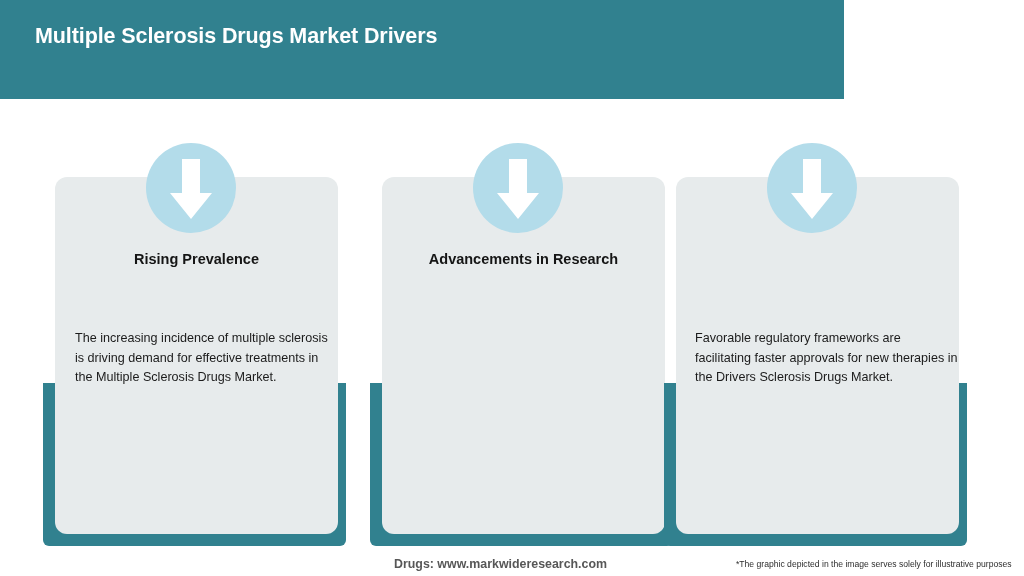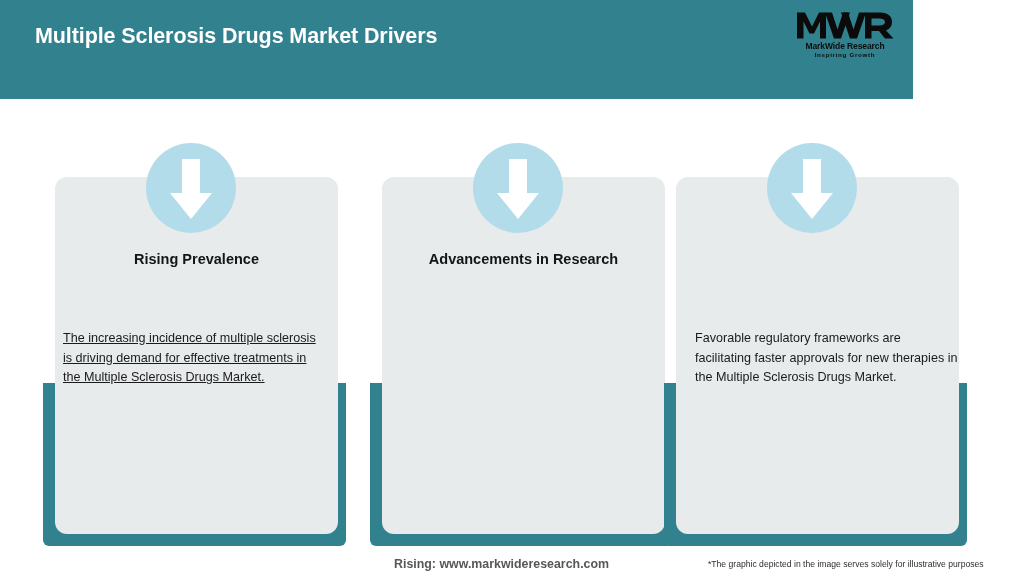--- a/index.html
+++ b/index.html
@@ -13,21 +13,21 @@
     font-family: "Liberation Sans", sans-serif;
     overflow: hidden;
     position: relative;
   }
 
   
   .header {
     position: absolute;
     left: 0;
     top: 0;
-    width: 913px;
+    width: 844px;
     height: 99px;
     background: #31818f;
     box-sizing: border-box;
   }
   .header-title {
     position: absolute;
     left: 35px;
     top: 24px;
     font-size: 21.5px;
     font-weight: bold;
@@ -142,64 +142,49 @@
 
   .card-body {
     position: absolute;
     top: 230px;
     width: 262px;
     font-size: 12.6px;
     line-height: 19.5px;
     color: #1b1b1b;
     z-index: 4;
   }
-  .card-unit.c0 .card-body { left: 20px; width: 258px; text-decoration: underline; }
+  .card-unit.c0 .card-body { left: 32px; width: 258px; }
   .card-unit.c1 .card-body { left: 18px; width: 272px; }
   .card-unit.c2 .card-body { left: 31px; width: 265px; }
 
   
   .footer-source {
     position: absolute;
     left: 394px;
     top: 557px;
     font-size: 12.4px;
     font-weight: bold;
     color: #575757;
     white-space: nowrap;
   }
   .footer-note {
     position: absolute;
-    left: 708px;
+    left: 736px;
     top: 559px;
     font-size: 8.6px;
     color: #2d2d2d;
     white-space: nowrap;
   }
 </style>
 </head>
 <body>
 
 <div class="header">
   <div class="header-title">Multiple Sclerosis Drugs Market Drivers</div>
 
-  <div class="logo">
-    <svg class="logo-mark" viewBox="0 0 200 62">
-      <g fill="#0b0b0b">
-
-        <path d="M4 58 L4 6 L20 6 L34 34 L48 6 L62 6 L62 58 L50 58 L50 24 L38 48 L29 48 L17 24 L17 58 Z"></path>
-
-        <path d="M60 6 L74 6 L85 40 L96 6 L110 6 L92 58 L78 58 Z"></path>
-        <path d="M92 6 L106 6 L117 40 L128 6 L142 6 L124 58 L110 58 Z"></path>
-
-        <path d="M140 58 L140 6 L170 6 C186 6 194 14 194 25 C194 33 190 39 182 42 L197 58 L180 58 L168 43 L153 43 L153 58 Z M153 18 L153 32 L168 32 C174 32 180 30 180 25 C180 20 174 18 168 18 Z"></path>
-      </g>
-    </svg>
-    <span class="logo-name">MarkWide Research</span>
-    <span class="logo-tag">Inspiring Growth</span>
-  </div>
 </div>
 
 <div class="cards">
 
   <div class="card-unit c0">
     <div class="frame"></div>
     <div class="panel"></div>
     <div class="icon-circle">
       <svg class="arrow-svg" viewBox="0 0 90 90">
         <path d="M36 16 L54 16 L54 50 L66 50 L45 76 L24 50 L36 50 Z" fill="#ffffff"></path>
@@ -221,19 +206,19 @@
   </div>
 
   <div class="card-unit c2">
     <div class="frame"></div>
     <div class="panel"></div>
     <div class="icon-circle">
       <svg class="arrow-svg" viewBox="0 0 90 90">
         <path d="M36 16 L54 16 L54 50 L66 50 L45 76 L24 50 L36 50 Z" fill="#ffffff"></path>
       </svg>
     </div>
-    <div class="card-body">Favorable regulatory frameworks are facilitating faster approvals for new therapies in the Multiple Sclerosis Drugs Market.</div>
+    <div class="card-body">Favorable regulatory frameworks are facilitating faster approvals for new therapies in the Drivers Sclerosis Drugs Market.</div>
   </div>
 
 </div>
 
-<div class="footer-source">Rising: www.markwideresearch.com</div>
+<div class="footer-source">Drugs: www.markwideresearch.com</div>
 <div class="footer-note">*The graphic depicted in the image serves solely for illustrative purposes</div>
 
 </body></html>

